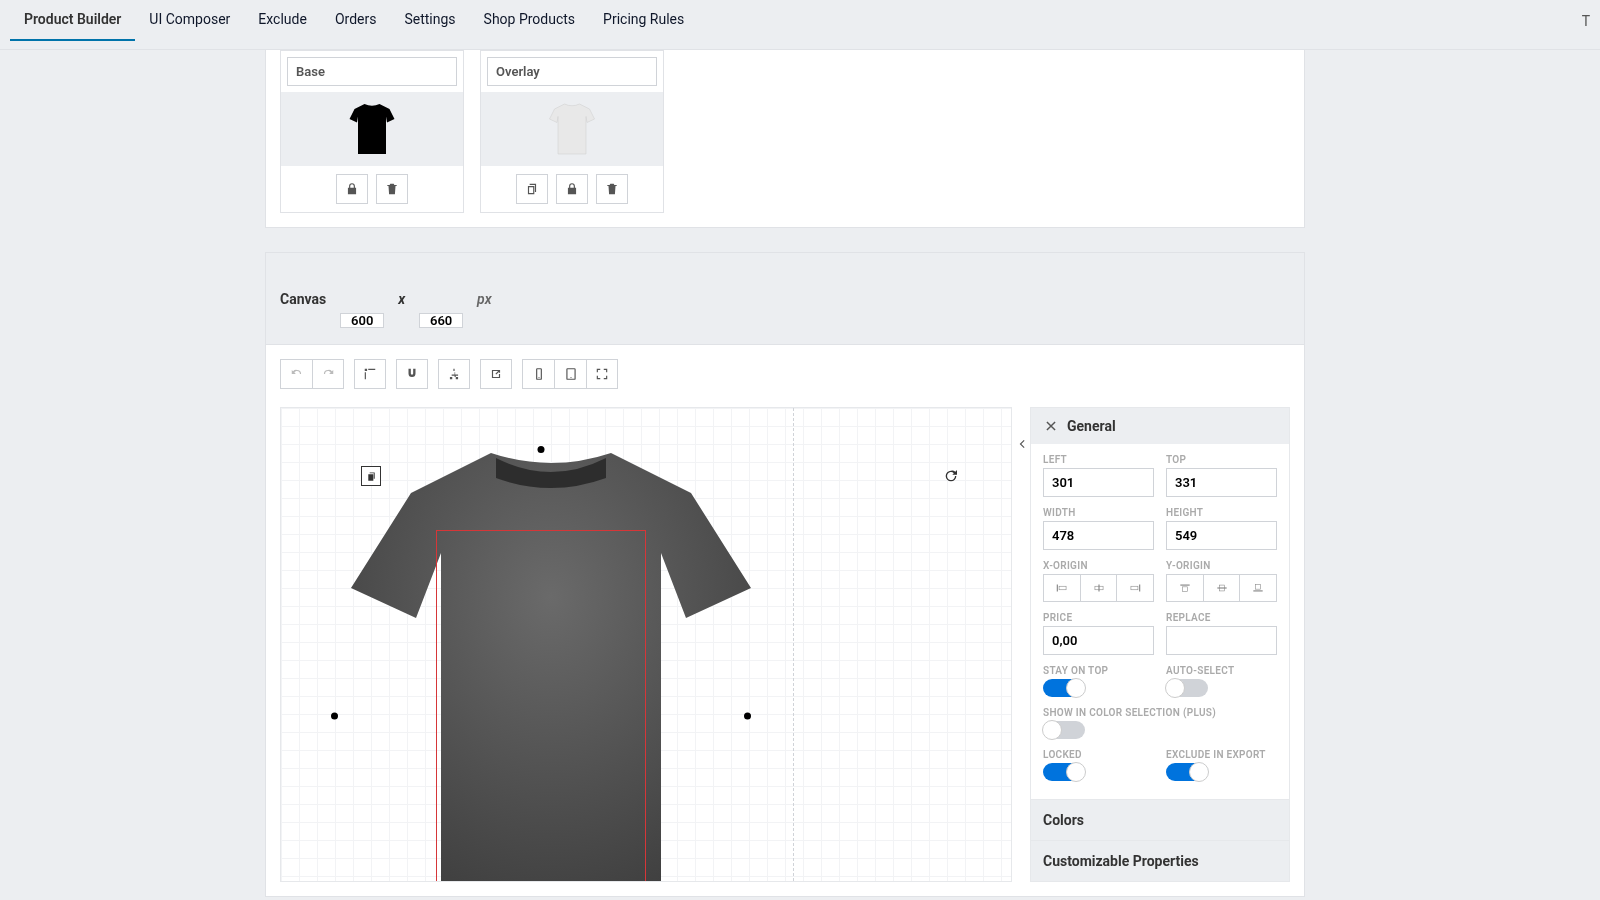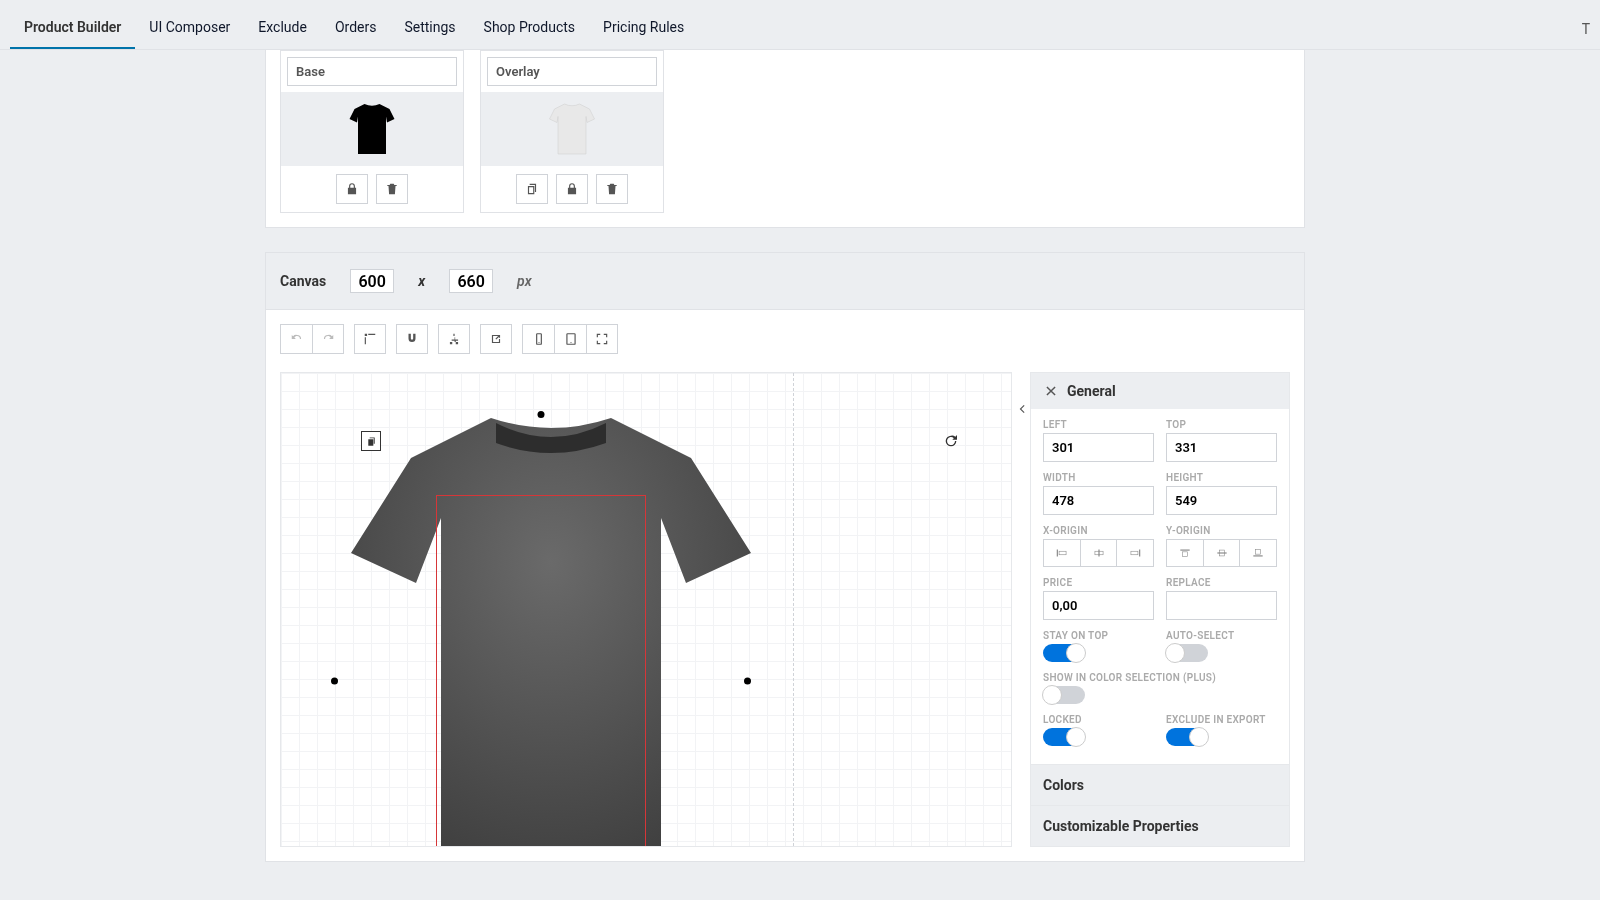--- a/index.html
+++ b/index.html
@@ -7,21 +7,21 @@
   font-family: -apple-system, BlinkMacSystemFont, "Segoe UI", Roboto, "Helvetica Neue", Arial, sans-serif;
   background: #eceef1;
   color: #333;
   font-size: 14px;
 }
 .topbar {
   background: #eceef1;
   border-bottom: 1px solid #e0e2e6;
   display: flex;
   align-items: flex-end;
-  padding: 0 10px;
+  padding: 8px 10px;
   height: 50px;
 }
 .tab {
   padding: 14px 14px 12px;
   font-size: 14px;
   color: #0f172a;
   cursor: pointer;
   border-bottom: 2px solid transparent;
 }
 .tab.active {
@@ -88,31 +88,32 @@
   color: #555;
 }
 .iconbtn svg { width: 14px; height: 14px; }
 .canvas-header {
   background: #eceef1;
   border: 1px solid #e0e2e6;
   margin-top: 24px;
   padding: 16px 14px;
   display: flex;
   align-items: center;
-  gap: 24px;
+  gap: 14px;
 }
 .canvas-header .title { font-weight: 700; }
 .dim-input {
   width: 44px;
-  height: 24px;
+  height: 15px;
   border: 1px solid #d0d3d8;
   text-align: center;
   font-family: inherit;
-  font-size: 16px;
+  font-size: 13px;
   font-weight: 600;
+  margin-top: 44px;
 }
 .dim-x { font-weight: 700; font-style: italic; }
 .dim-unit { font-style: italic; font-weight: 600; color: #666; }
 .canvas-body {
   background: #fff;
   border: 1px solid #e0e2e6;
   border-top: none;
   padding: 14px;
 }
 .toolbar {

